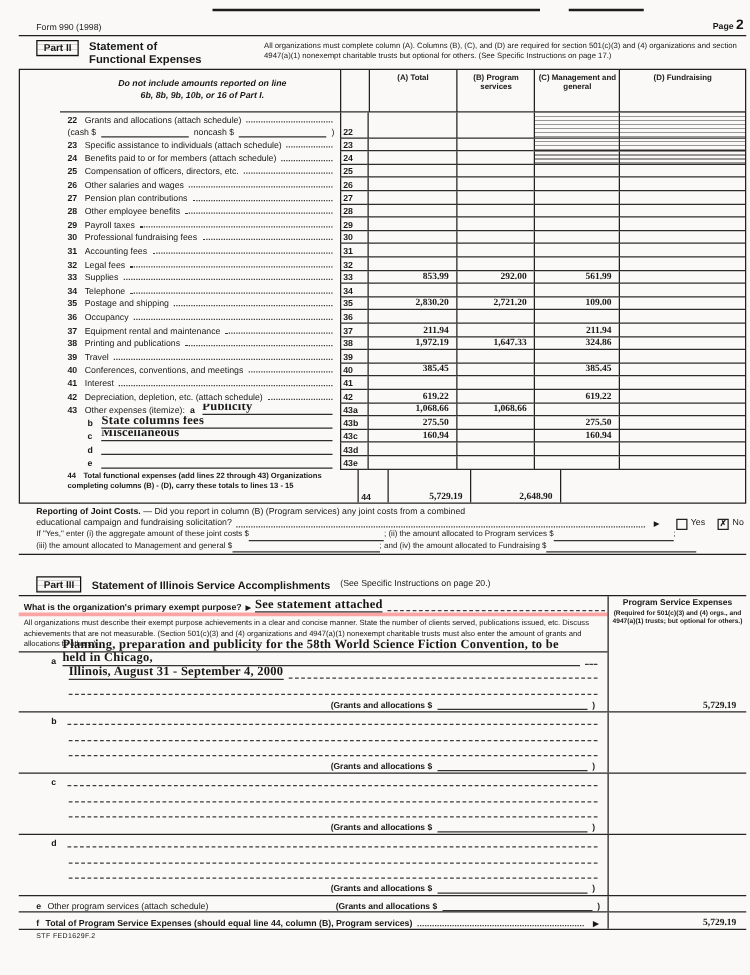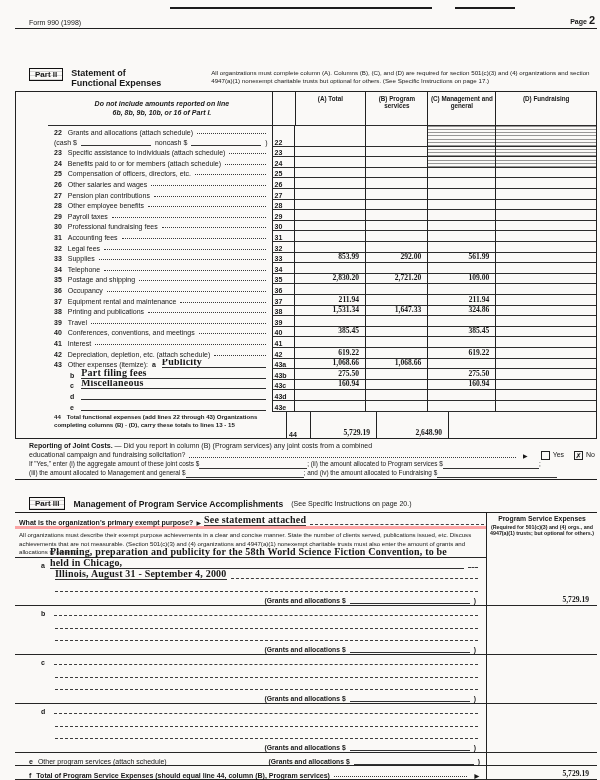--- a/index.html
+++ b/index.html
@@ -6,21 +6,21 @@
   body{width:600px;height:780px;background:#efeeec;font-family:"Liberation Sans",sans-serif;color:#181818;}
   .sheet{position:relative;width:600px;height:780px;background:#faf9f7;overflow:hidden;}
   .artifact{position:absolute;background:#1c1c1c;height:1.5px;}
   .inner{position:absolute;left:15px;top:12px;width:582px;}
   
   .pghead{display:flex;justify-content:space-between;align-items:flex-end;padding:2px 2px 2px 14px;border-bottom:1.3px solid #1f1f1f;}
   .formid{font-size:7px;}
   .pageno{font-size:7px;font-weight:bold;}
   .pageno b{font-size:11px;}
   
-  .parthead{display:flex;align-items:flex-start;padding:3px 2px 2px 14px;gap:8px;margin-top:36px;}
+  .parthead{display:flex;align-items:flex-start;padding:3px 2px 2px 14px;gap:8px;}
   .partbox{border:1.6px solid #111;font-weight:bold;font-size:8px;padding:1px 5px;white-space:nowrap;background:
     repeating-linear-gradient(0deg,rgba(40,40,40,.18) 0 1px,transparent 1px 4px);}
   .parttitle{font-weight:bold;font-size:9px;line-height:1.15;width:132px;}
   .partinstr{flex:1;font-size:6.2px;line-height:1.25;padding-top:1px;}
   
   .etable{border:1.2px solid #222;border-top:1.4px solid #222;padding-left:32px;}
   .trow{display:flex;height:10.6px;}
   .trow.row-tall{height:21px;}
   .trow.row-total{height:26px;}
   .trow.thead{height:34px;}
@@ -325,21 +325,21 @@
             <div class="cell c-val c-c">211.94</div>
             <div class="cell c-val c-d"></div>
           </div>
           <div class="trow">
             <div class="cell c-desc">
               <span class="rnum">38</span>
               <span>Printing and publications</span>
               <span class="leader"></span>
             </div>
             <div class="cell c-no">38</div>
-            <div class="cell c-val c-a">1,531.34</div>
+            <div class="cell c-val c-a">1,972.19</div>
             <div class="cell c-val c-b">1,647.33</div>
             <div class="cell c-val c-c">324.86</div>
             <div class="cell c-val c-d"></div>
           </div>
           <div class="trow">
             <div class="cell c-desc">
               <span class="rnum">39</span>
               <span>Travel</span>
               <span class="leader"></span>
             </div>
@@ -397,21 +397,21 @@
             <div class="cell c-no">43a</div>
             <div class="cell c-val c-a">1,068.66</div>
             <div class="cell c-val c-b">1,068.66</div>
             <div class="cell c-val c-c"></div>
             <div class="cell c-val c-d"></div>
           </div>
           <div class="trow">
             <div class="cell c-desc">
               <span class="rletter">b</span>
               <span class="fillline">
-                <span class="typed">Part filing fees</span>
+                <span class="typed">State columns fees</span>
               </span>
             </div>
             <div class="cell c-no">43b</div>
             <div class="cell c-val c-a">275.50</div>
             <div class="cell c-val c-b"></div>
             <div class="cell c-val c-c">275.50</div>
             <div class="cell c-val c-d"></div>
           </div>
           <div class="trow">
             <div class="cell c-desc">
@@ -488,21 +488,21 @@
       <div class="jl jsmall">
         <span>(iii) the amount allocated to Management and general $</span>
         <span class="blank" style="width:118px;"></span>
         <span>; and (iv) the amount allocated to Fundraising $</span>
         <span class="blank" style="width:120px;"></span>
       </div>
     </div>
 
     <div class="p3bar">
       <span class="partbox">Part III</span>
-      <span class="p3title">Management of Program Service Accomplishments</span>
+      <span class="p3title">Statement of Illinois Service Accomplishments</span>
       <span class="p3note">(See Specific Instructions on page 20.)</span>
     </div>
 
     <div class="p3body">
       <div class="p3main">
 
         <div class="band bb" style="flex-direction:column;">
           <div class="purpose">
             <b class="inb">What is the organization's primary exempt purpose?</b>
             <span class="arrow">▶</span>

